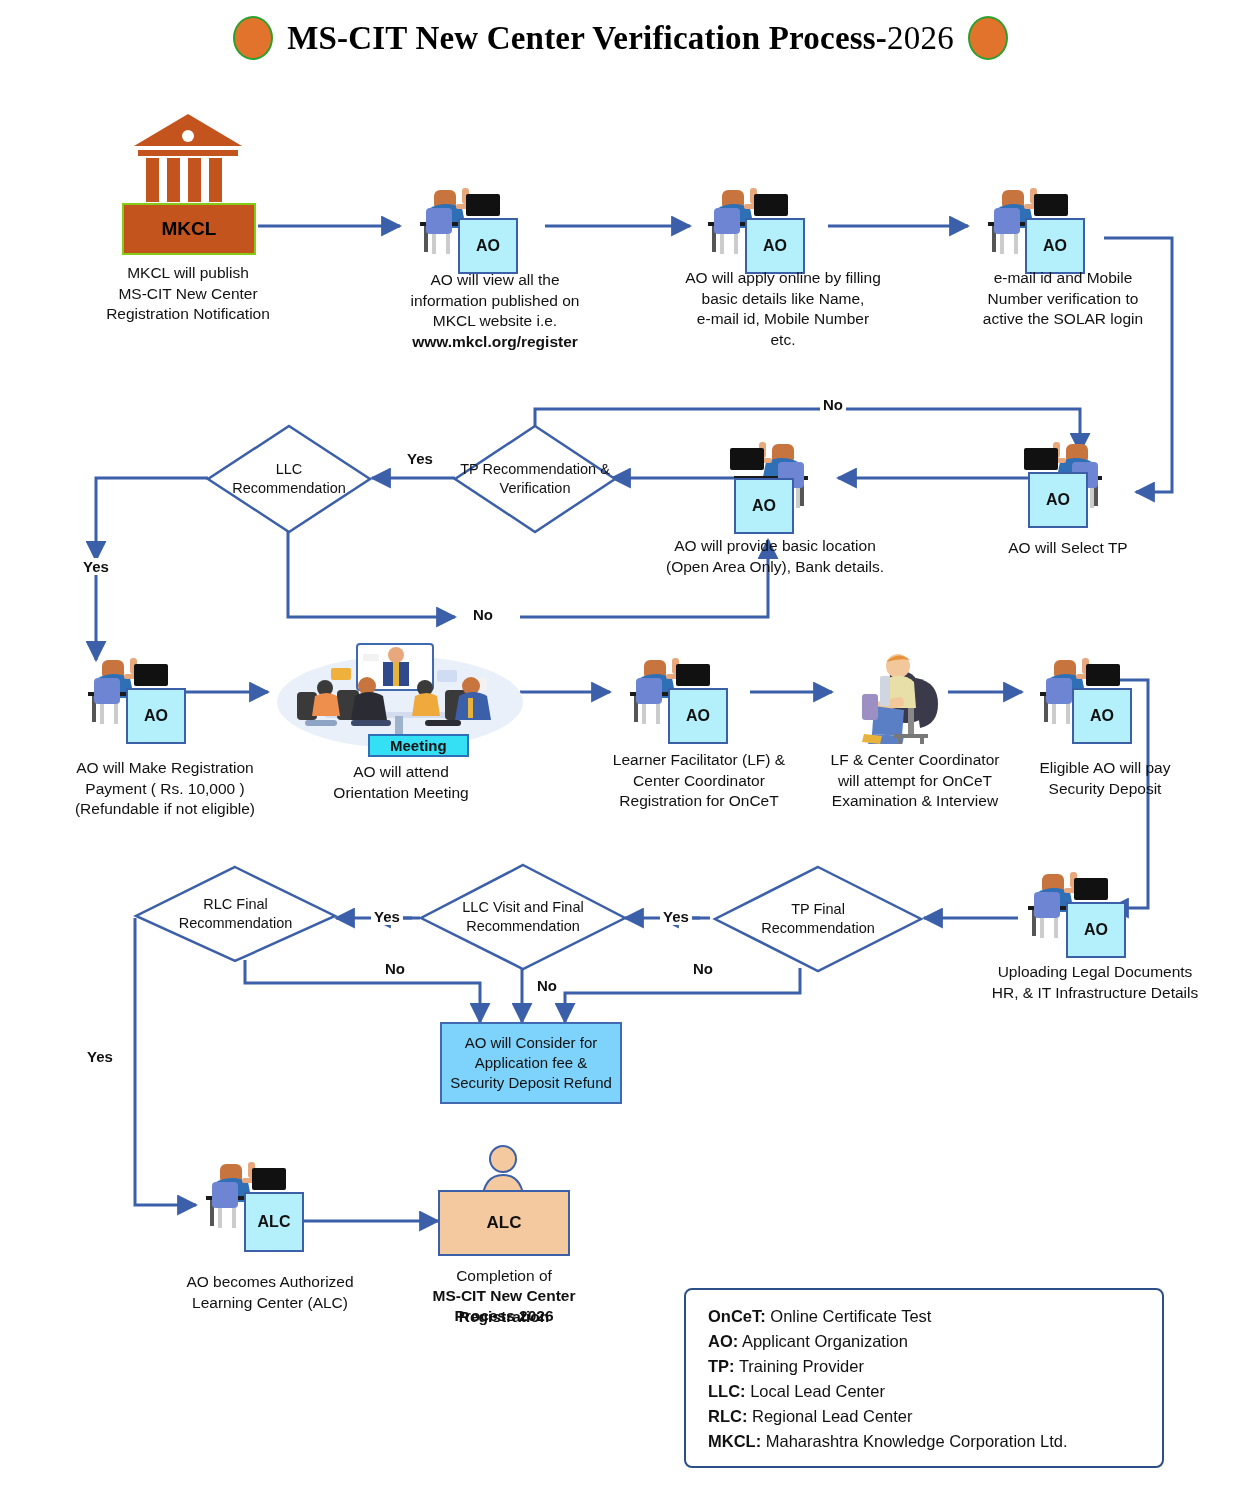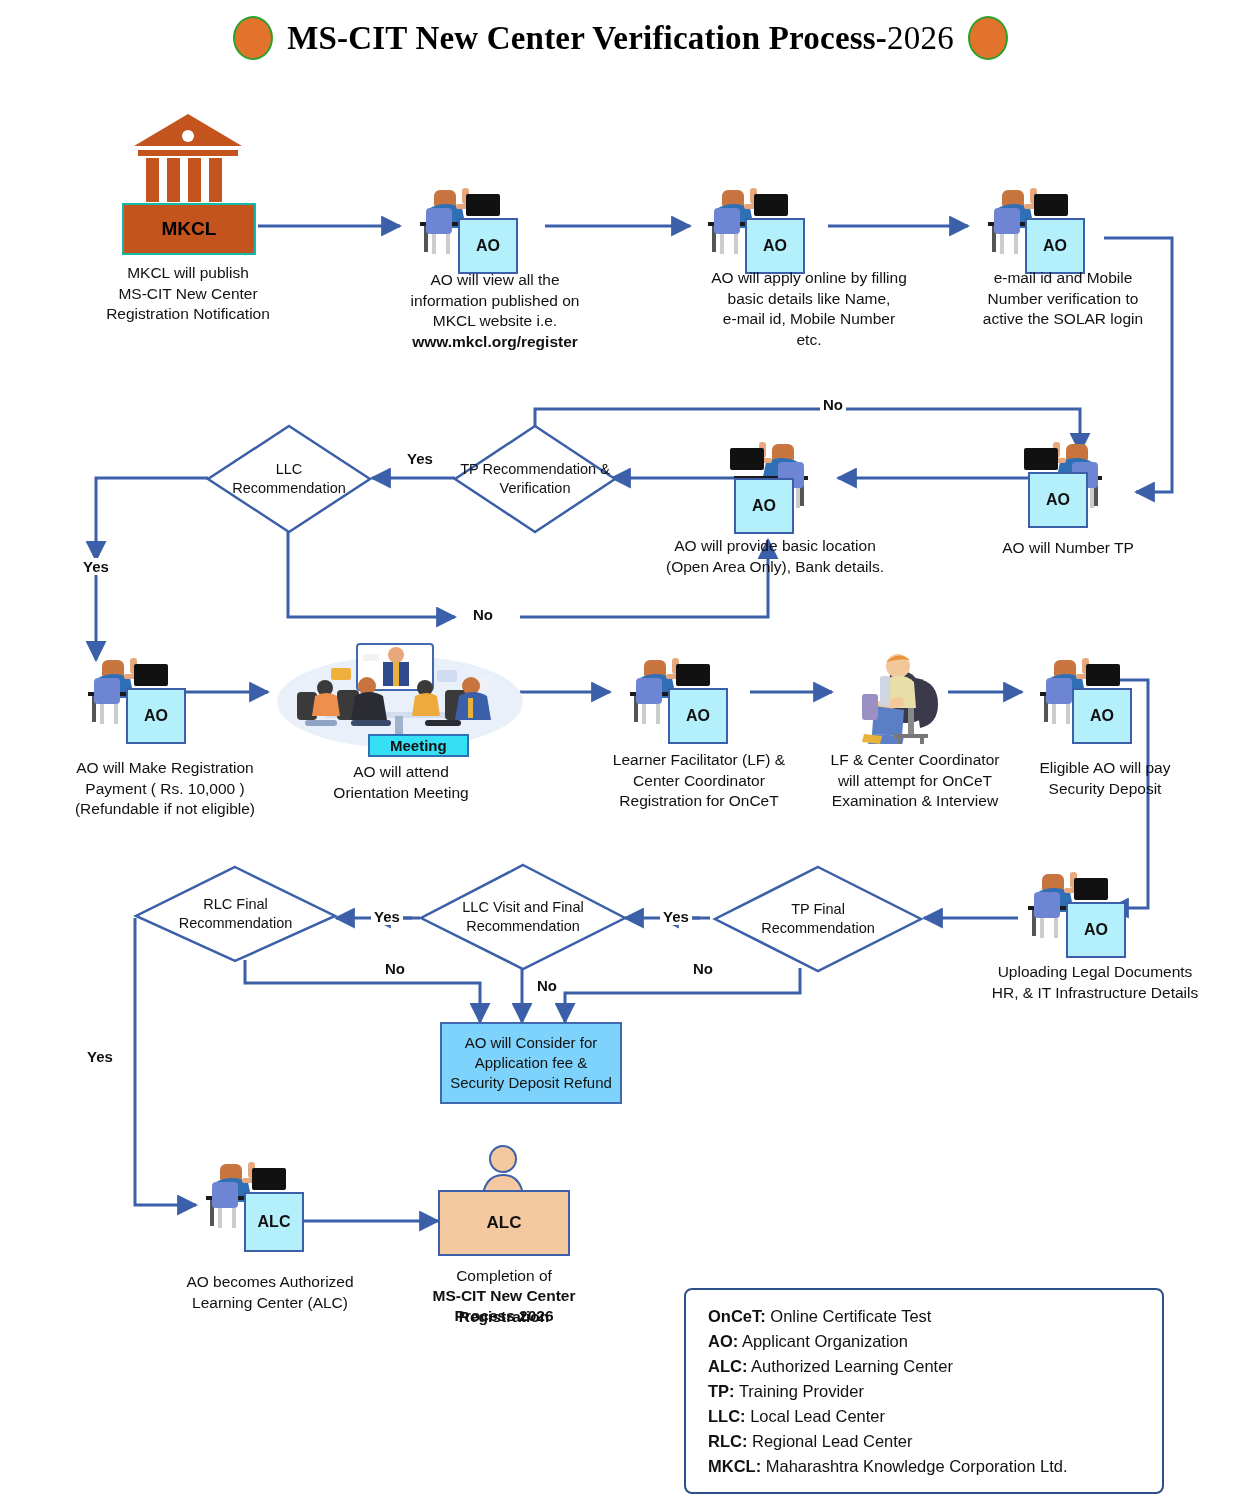--- a/index.html
+++ b/index.html
@@ -36,21 +36,21 @@
 
   
   .aobox{
     position:absolute;background:#b4f0fb;border:2px solid #3b5fa8;
     display:flex;align-items:center;justify-content:center;
     font-size:16px;font-weight:bold;color:#111;
   }
 
   
   .mkcl-box{
-    position:absolute;background:#c4541d;border:2px solid #14b8a6;
+    position:absolute;background:#c4541d;border:2px solid #84cc16;
     display:flex;align-items:center;justify-content:center;
     font-size:19px;font-weight:bold;color:#000;
   }
   
   .alc-box{
     position:absolute;background:#f4c9a0;border:2px solid #3b5fa8;
     display:flex;align-items:center;justify-content:center;
     font-size:17px;font-weight:bold;color:#111;
   }
   
@@ -204,21 +204,21 @@
       <rect x="52" y="10" width="7" height="16" rx="3" fill="#e8a87c"></rect>
       <rect x="10" y="44" width="74" height="4" fill="#1a1a1a"></rect>
       <rect x="14" y="48" width="4" height="26" fill="#555"></rect>
       <rect x="76" y="48" width="4" height="26" fill="#555"></rect>
       <rect x="16" y="30" width="26" height="26" rx="4" fill="#6e85d4"></rect>
       <rect x="22" y="56" width="4" height="20" fill="#ccc"></rect>
       <rect x="36" y="56" width="4" height="20" fill="#ccc"></rect>
       <rect x="56" y="16" width="34" height="22" rx="2" fill="#111"></rect>
     </svg>
     <div class="aobox" style="left:745px;top:218px;width:56px;height:52px;">AO</div>
-    <div class="cap" style="left:684px;top:268px;width:250px;">AO will apply online by filling
+    <div class="cap" style="left:658px;top:268px;width:250px;">AO will apply online by filling
 basic details like Name,
 e-mail id, Mobile Number
 etc.</div>
   </div>
 
   <div class="node">
     <svg class="desk" style="left:978px;top:178px;" width="90" height="78">
       <rect x="24" y="12" width="22" height="20" rx="6" fill="#c8743f"></rect>
       <path d="M20,30 q16,-8 32,0 l4,20 h-40 z" fill="#2f6fb5"></path>
       <rect x="46" y="26" width="18" height="5" rx="2" fill="#e8a87c"></rect>
@@ -245,21 +245,21 @@
       <rect x="31" y="10" width="7" height="16" rx="3" fill="#e8a87c"></rect>
       <rect x="6" y="44" width="74" height="4" fill="#1a1a1a"></rect>
       <rect x="10" y="48" width="4" height="26" fill="#555"></rect>
       <rect x="72" y="48" width="4" height="26" fill="#555"></rect>
       <rect x="50" y="30" width="26" height="26" rx="4" fill="#6e85d4"></rect>
       <rect x="54" y="56" width="4" height="20" fill="#ccc"></rect>
       <rect x="68" y="56" width="4" height="20" fill="#ccc"></rect>
       <rect x="2" y="16" width="34" height="22" rx="2" fill="#111"></rect>
     </svg>
     <div class="aobox" style="left:1028px;top:472px;width:56px;height:52px;">AO</div>
-    <div class="cap" style="left:958px;top:538px;width:220px;">AO will Number TP</div>
+    <div class="cap" style="left:958px;top:538px;width:220px;">AO will Select TP</div>
   </div>
 
   <div class="node">
     <svg class="desk" style="left:728px;top:432px;" width="90" height="78">
       <rect x="44" y="12" width="22" height="20" rx="6" fill="#c8743f"></rect>
       <path d="M38,30 q16,-8 32,0 l4,20 h-40 z" fill="#2f6fb5"></path>
       <rect x="26" y="26" width="18" height="5" rx="2" fill="#e8a87c"></rect>
       <rect x="31" y="10" width="7" height="16" rx="3" fill="#e8a87c"></rect>
       <rect x="6" y="44" width="74" height="4" fill="#1a1a1a"></rect>
       <rect x="10" y="48" width="4" height="26" fill="#555"></rect>
@@ -495,20 +495,19 @@
     </svg>
     <div class="alc-box" style="left:438px;top:1190px;width:128px;height:62px;">ALC</div>
     <div class="cap" style="left:396px;top:1266px;width:216px;">Completion of</div>
     <div class="cap b" style="left:396px;top:1286px;width:216px;">MS-CIT New Center Registration</div>
     <div class="cap b" style="left:396px;top:1306px;width:216px;">Process 2026</div>
   </div>
 
   <div class="legend" style="left:684px;top:1288px;width:436px;">
     <div class="legend-row"><b>OnCeT:</b><span> Online Certificate Test</span></div>
     <div class="legend-row"><b>AO:</b><span> Applicant Organization</span></div>
-    <div class="legend-row"><b>ALC:</b><span> Authorized Learning Center</span></div>
     <div class="legend-row"><b>TP:</b><span> Training Provider</span></div>
     <div class="legend-row"><b>LLC:</b><span> Local Lead Center</span></div>
     <div class="legend-row"><b>RLC:</b><span> Regional Lead Center</span></div>
     <div class="legend-row"><b>MKCL:</b><span> Maharashtra Knowledge Corporation Ltd.</span></div>
   </div>
 
 </div>
 
 </body></html>

